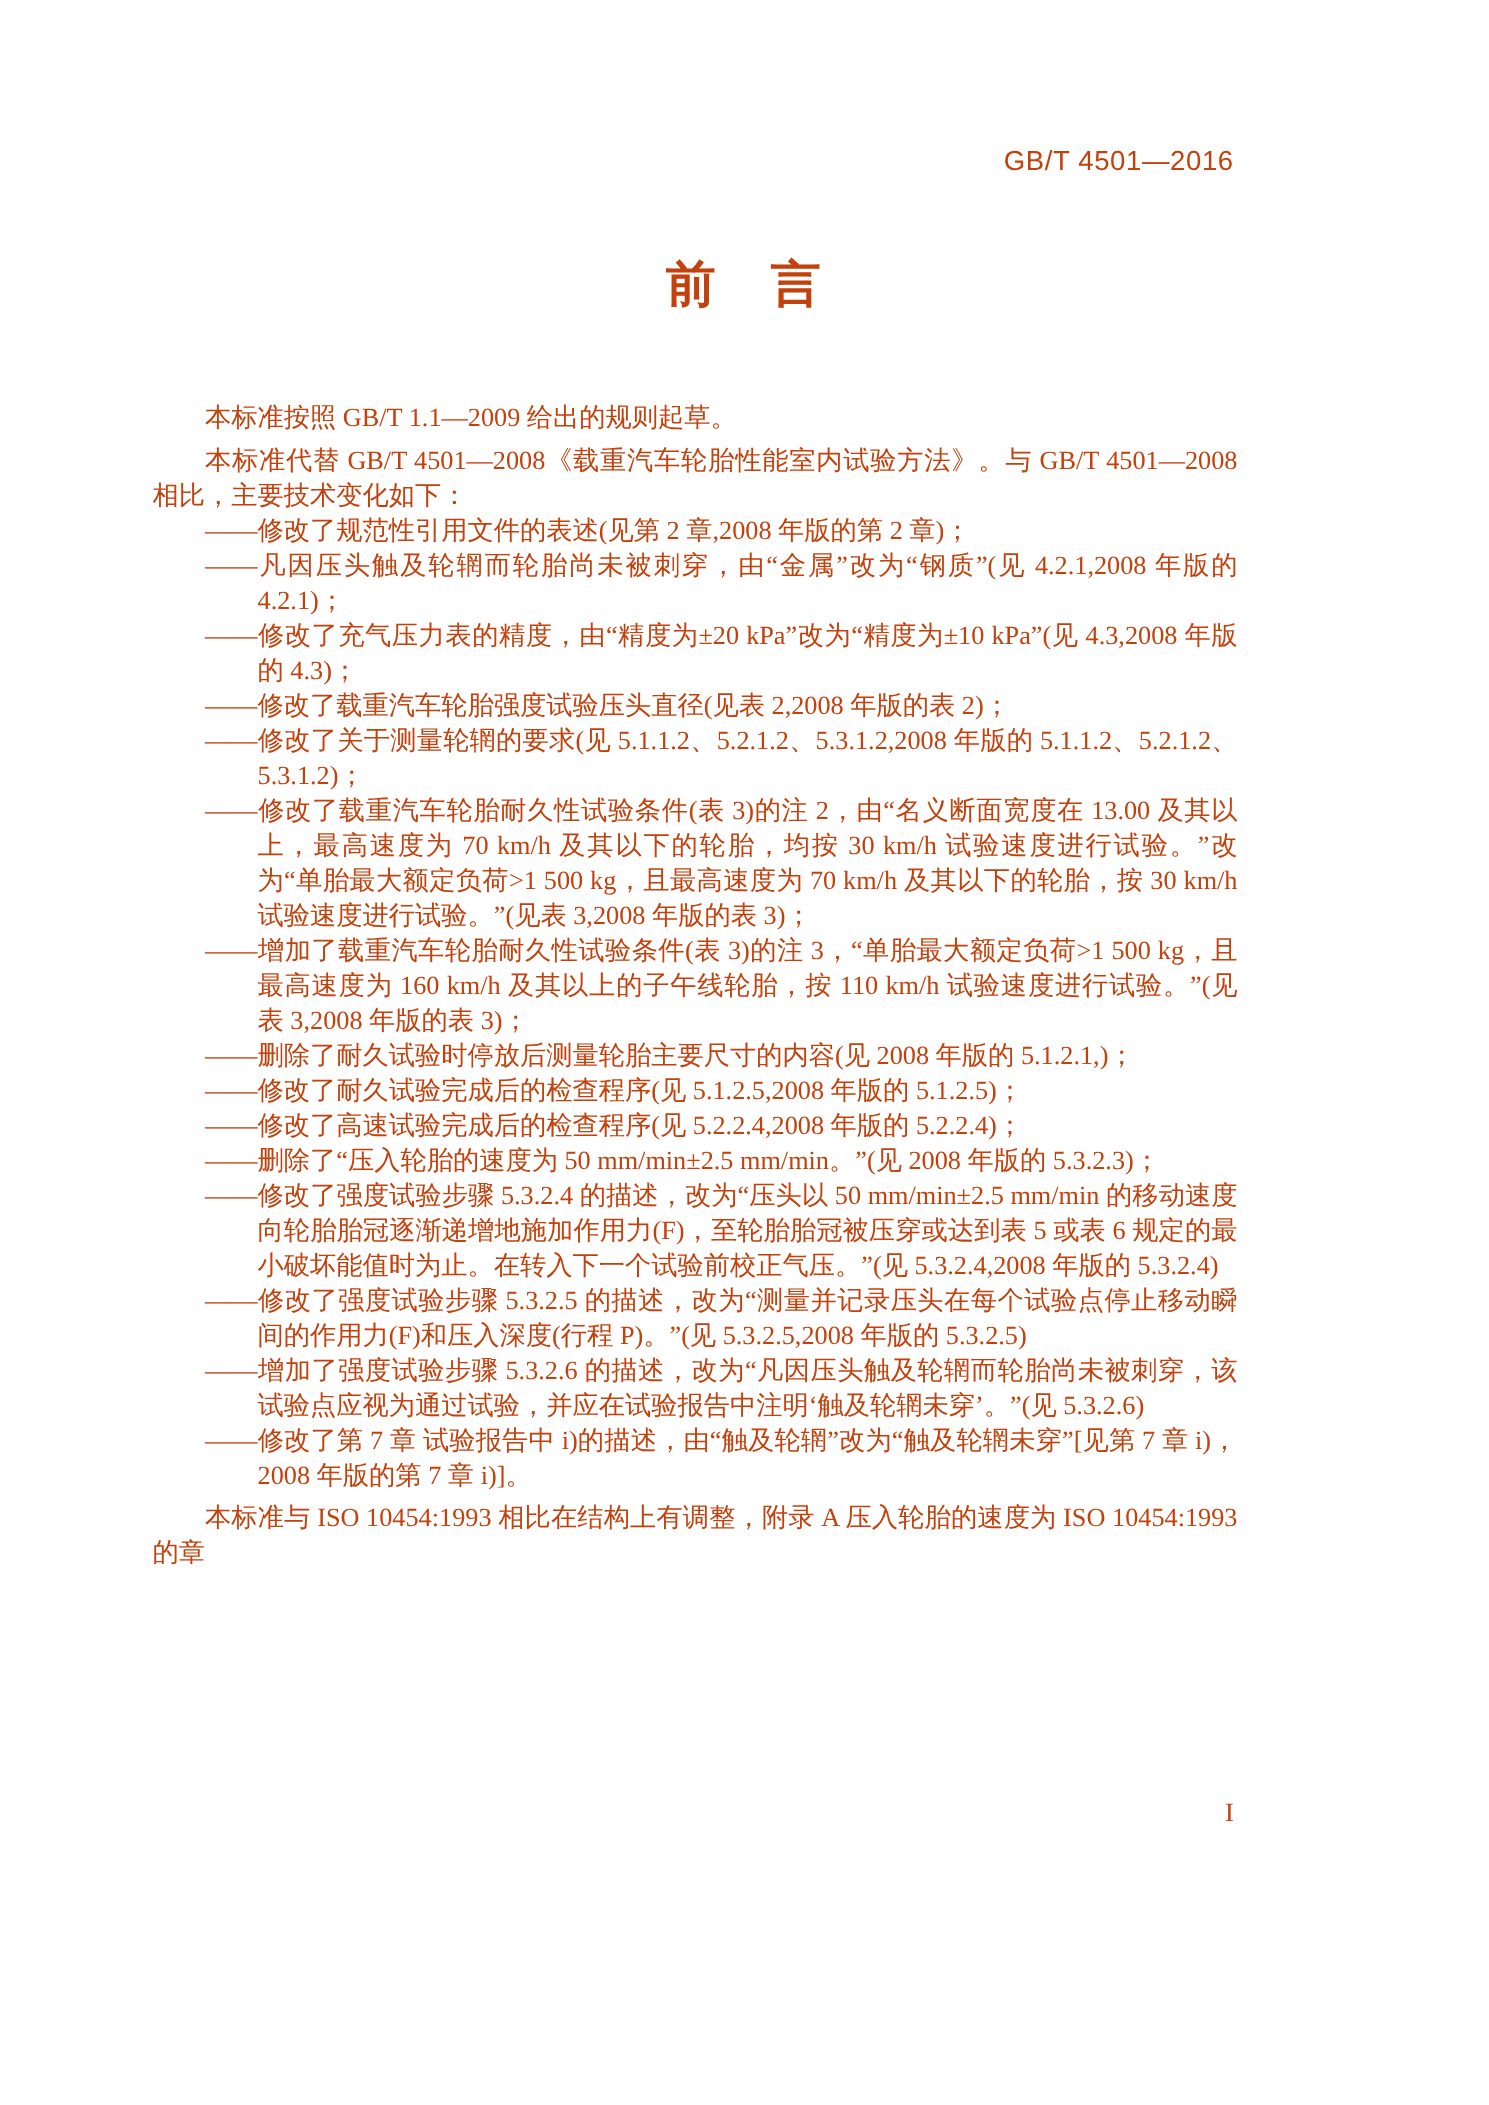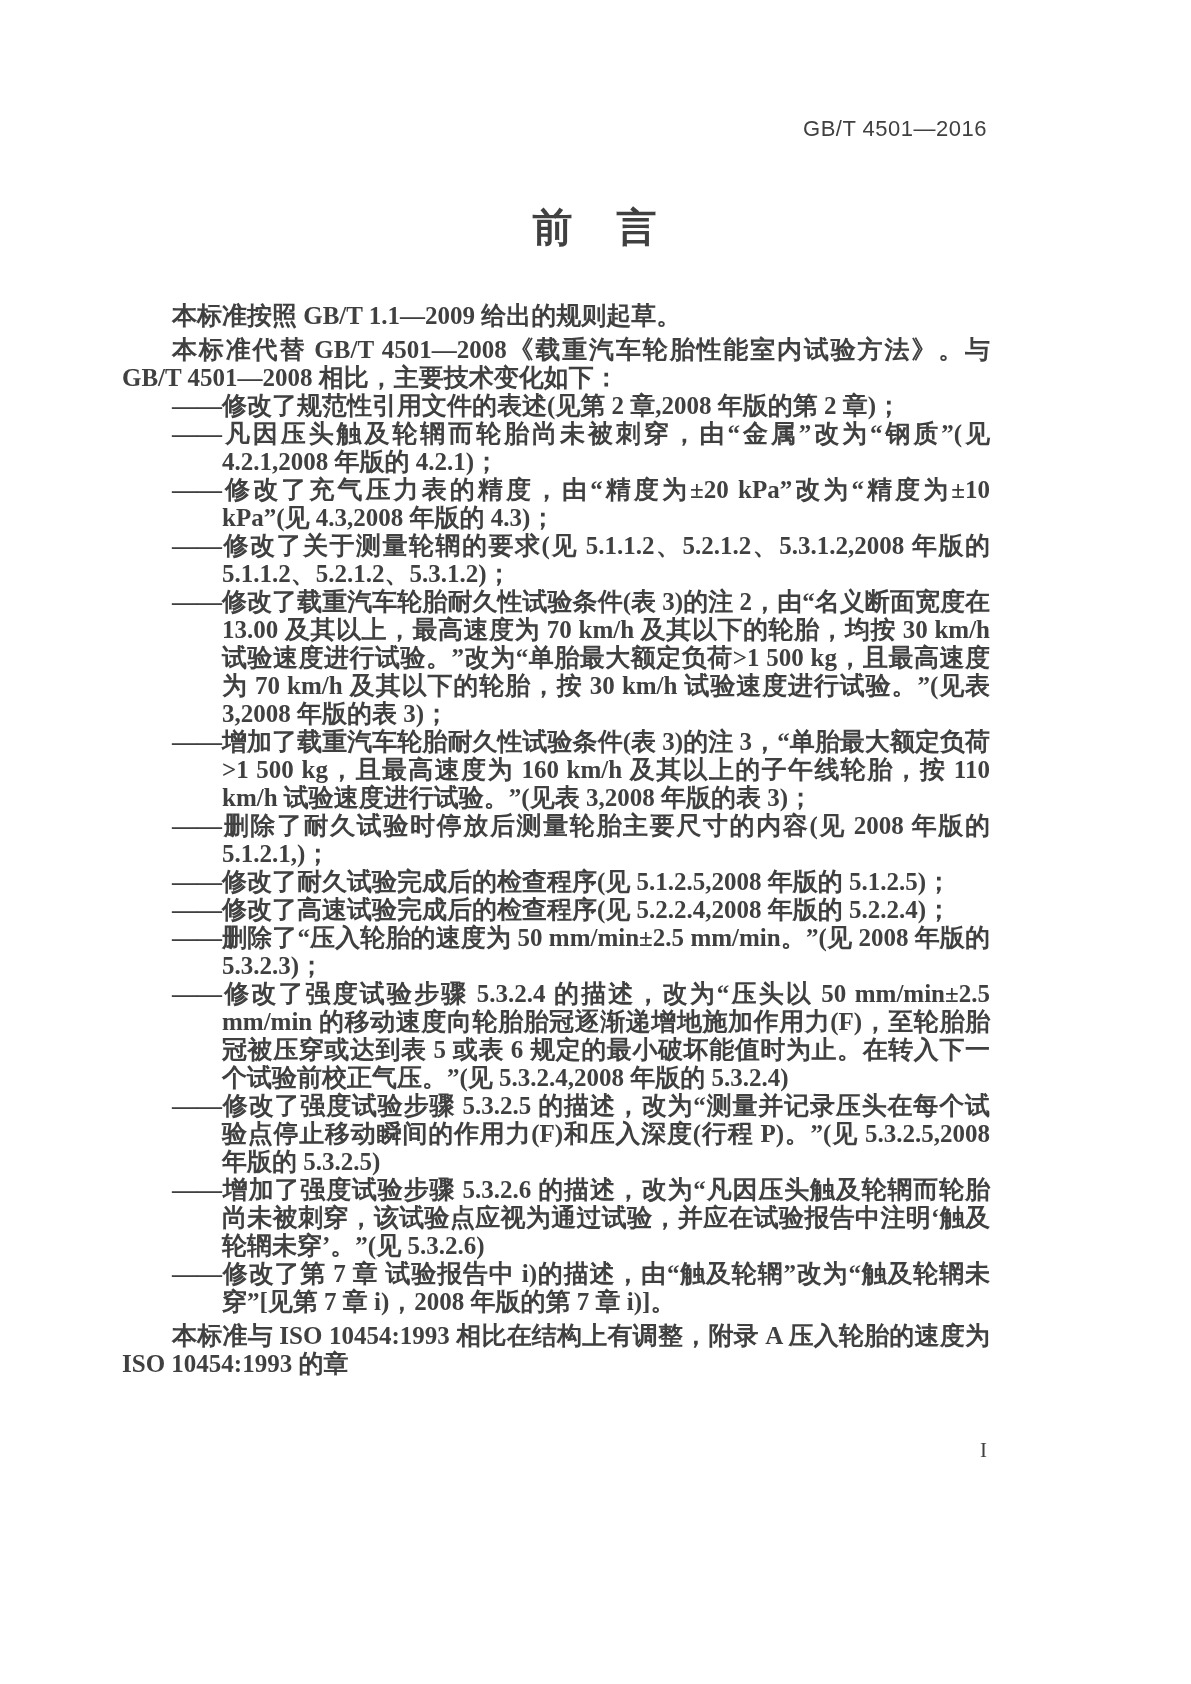--- a/index.html
+++ b/index.html
@@ -6,21 +6,21 @@
     margin: 0;
     padding: 0;
     background: #e8e8e8;
   }
   .page {
     position: relative;
     width: 1191px;
     height: 1684px;
     margin: 0 auto;
     background: #ffffff;
-    color: #404040;
+    color: #c2410c;
     font-family: "Liberation Serif", "DejaVu Serif", serif;
     overflow: hidden;
   }
   .doc-number {
     position: absolute;
     top: 116px;
     right: 204px;
     font-size: 22px;
     font-family: "Liberation Sans", "DejaVu Sans", sans-serif;
     letter-spacing: 0.5px;
@@ -32,27 +32,26 @@
     width: 100%;
     margin: 0;
     text-align: center;
     font-size: 40px;
     font-weight: bold;
     font-family: "Liberation Sans", "DejaVu Sans", sans-serif;
     letter-spacing: 2px;
   }
   .document-body {
     position: absolute;
-    top: 296px;
+    top: 314px;
     left: 122px;
     width: 868px;
-    font-size: 25px;
+    font-size: 21px;
     line-height: 28px;
     text-align: justify;
-    font-weight: bold;
   }
   .document-body p {
     margin: 0;
   }
   .document-body p.para {
     margin-top: 6px;
     text-indent: 2em;
   }
   .document-body p.item {
     padding-left: 4em;
@@ -73,20 +72,21 @@
   <div class="doc-number">GB/T 4501—2016</div>
 
   <h1 class="page-title">前　言</h1>
 
   <main class="document-body">
       <p class="para">本标准按照 GB/T 1.1—2009 给出的规则起草。</p>
       <p class="para">本标准代替 GB/T 4501—2008《载重汽车轮胎性能室内试验方法》。与 GB/T 4501—2008 相比，主要技术变化如下：</p>
       <p class="item">——修改了规范性引用文件的表述(见第 2 章,2008 年版的第 2 章)；</p>
       <p class="item">——凡因压头触及轮辋而轮胎尚未被刺穿，由“金属”改为“钢质”(见 4.2.1,2008 年版的 4.2.1)；</p>
       <p class="item">——修改了充气压力表的精度，由“精度为±20 kPa”改为“精度为±10 kPa”(见 4.3,2008 年版的 4.3)；</p>
+      <p class="item">——修改了载重汽车轮胎强度试验压头直径(见表 2,2008 年版的表 2)；</p>
       <p class="item">——修改了关于测量轮辋的要求(见 5.1.1.2、5.2.1.2、5.3.1.2,2008 年版的 5.1.1.2、5.2.1.2、5.3.1.2)；</p>
       <p class="item">——修改了载重汽车轮胎耐久性试验条件(表 3)的注 2，由“名义断面宽度在 13.00 及其以上，最高速度为 70 km/h 及其以下的轮胎，均按 30 km/h 试验速度进行试验。”改为“单胎最大额定负荷&gt;1 500 kg，且最高速度为 70 km/h 及其以下的轮胎，按 30 km/h 试验速度进行试验。”(见表 3,2008 年版的表 3)；</p>
       <p class="item">——增加了载重汽车轮胎耐久性试验条件(表 3)的注 3，“单胎最大额定负荷&gt;1 500 kg，且最高速度为 160 km/h 及其以上的子午线轮胎，按 110 km/h 试验速度进行试验。”(见表 3,2008 年版的表 3)；</p>
       <p class="item">——删除了耐久试验时停放后测量轮胎主要尺寸的内容(见 2008 年版的 5.1.2.1,)；</p>
       <p class="item">——修改了耐久试验完成后的检查程序(见 5.1.2.5,2008 年版的 5.1.2.5)；</p>
       <p class="item">——修改了高速试验完成后的检查程序(见 5.2.2.4,2008 年版的 5.2.2.4)；</p>
       <p class="item">——删除了“压入轮胎的速度为 50 mm/min±2.5 mm/min。”(见 2008 年版的 5.3.2.3)；</p>
       <p class="item">——修改了强度试验步骤 5.3.2.4 的描述，改为“压头以 50 mm/min±2.5 mm/min 的移动速度向轮胎胎冠逐渐递增地施加作用力(F)，至轮胎胎冠被压穿或达到表 5 或表 6 规定的最小破坏能值时为止。在转入下一个试验前校正气压。”(见 5.3.2.4,2008 年版的 5.3.2.4)</p>
       <p class="item">——修改了强度试验步骤 5.3.2.5 的描述，改为“测量并记录压头在每个试验点停止移动瞬间的作用力(F)和压入深度(行程 P)。”(见 5.3.2.5,2008 年版的 5.3.2.5)</p>
       <p class="item">——增加了强度试验步骤 5.3.2.6 的描述，改为“凡因压头触及轮辋而轮胎尚未被刺穿，该试验点应视为通过试验，并应在试验报告中注明‘触及轮辋未穿’。”(见 5.3.2.6)</p>

